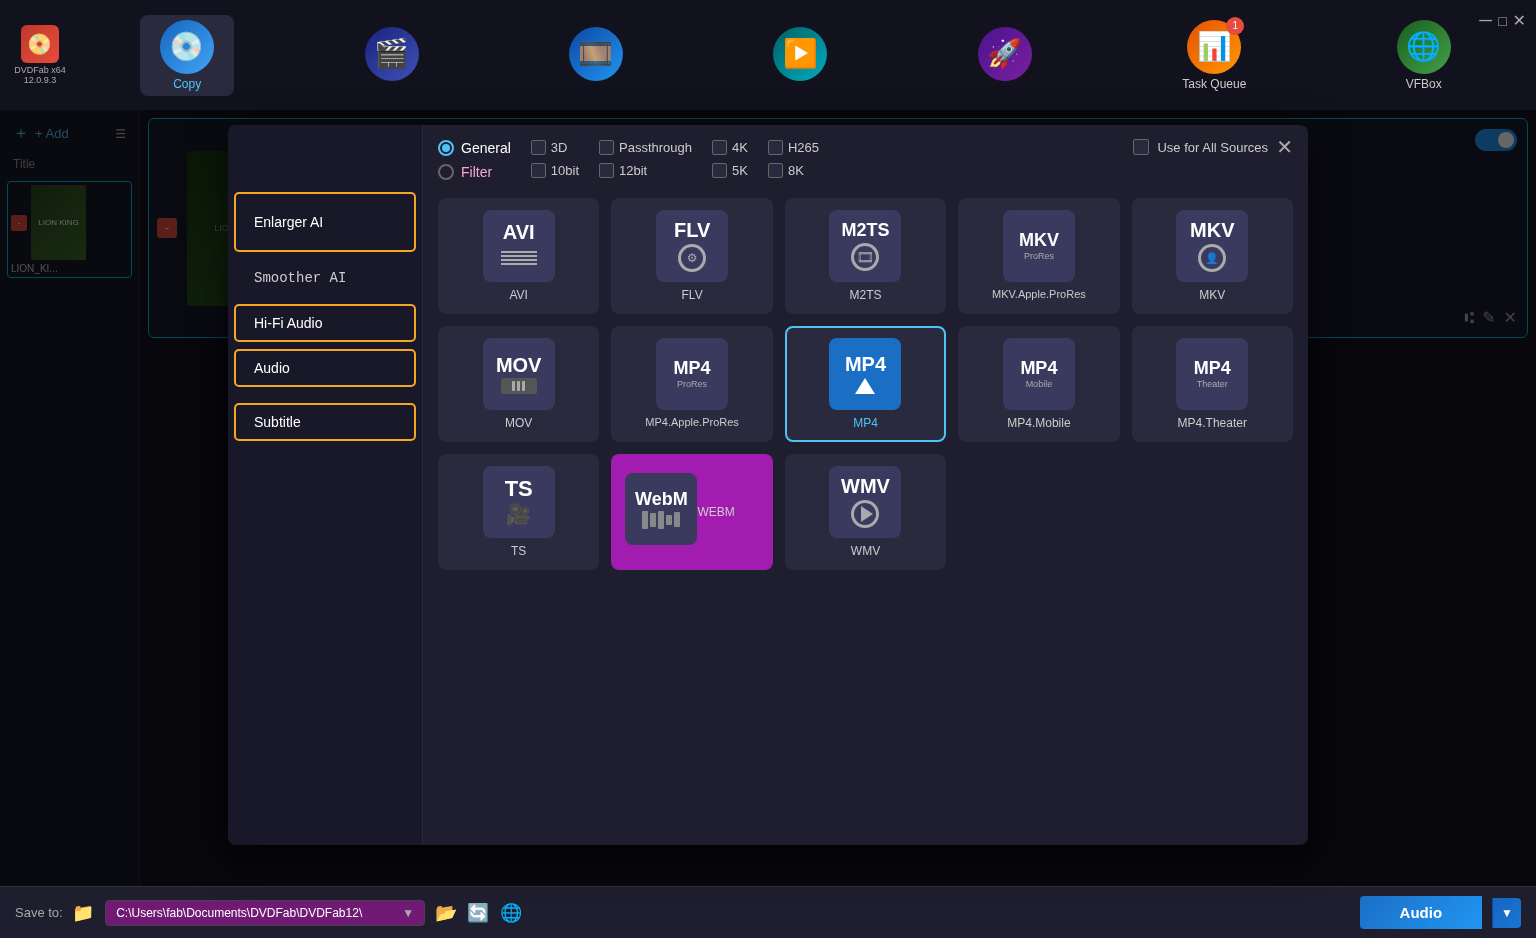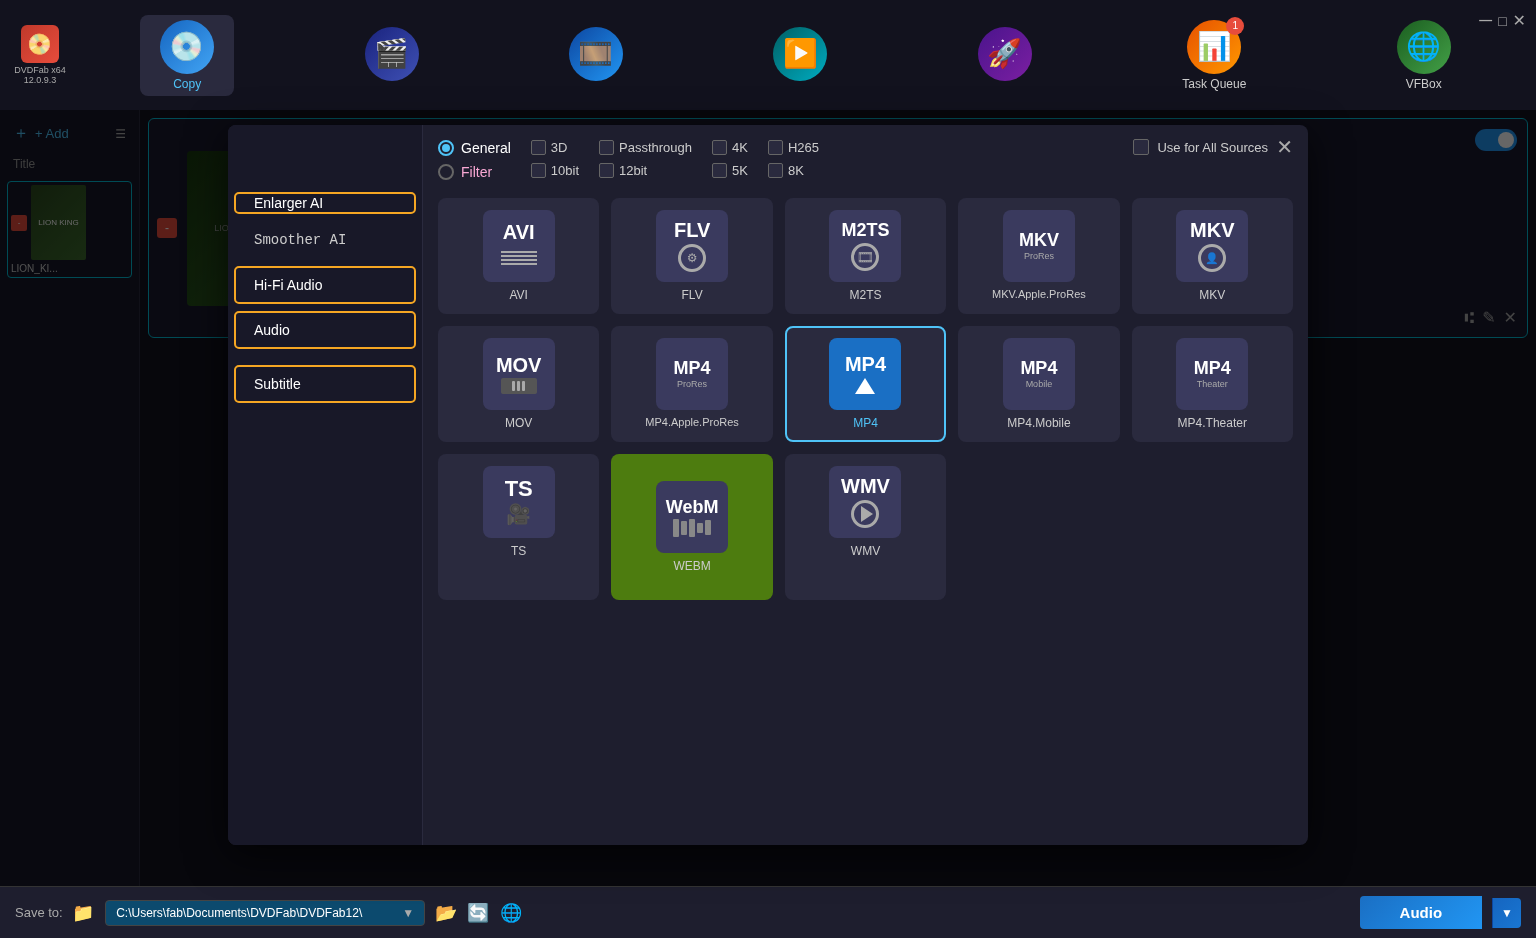--- a/index.html
+++ b/index.html
@@ -122,21 +122,21 @@
       <div style="position:absolute;right:10px;top:10px;width:42px;height:22px;background:#2196f3;border-radius:11px;display:flex;align-items:center;justify-content:flex-end;padding-right:3px;cursor:pointer;">
         <div style="width:16px;height:16px;background:#fff;border-radius:50%;"></div>
       </div>
     </div>
   </div>
 
   <div style="position:absolute;top:0;left:0;width:100%;height:100%;background:rgba(0,0,0,0.6);z-index:100;display:flex;align-items:flex-start;justify-content:center;padding-top:15px;">
     <div style="background:#1e1e2e;border-radius:8px;width:1080px;min-height:720px;position:relative;display:flex;overflow:hidden;box-shadow:0 10px 40px rgba(0,0,0,0.7);">
 
       <div style="width:195px;background:#181828;padding:65px 0 15px;border-right:1px solid #2a2a3e;display:flex;flex-direction:column;gap:3px;">
-        <div style="padding:1px 18px;cursor:pointer;border-radius:5px;margin:2px 6px;font-size:14px;color:#fff;border:2px solid #f5a623;">Enlarger AI</div>
+        <div style="padding:20px 18px;cursor:pointer;border-radius:5px;margin:2px 6px;font-size:14px;color:#fff;border:2px solid #f5a623;">Enlarger AI</div>
         <div style="padding:9px 18px;cursor:pointer;border-radius:5px;margin:2px 6px;font-size:14px;color:#ccc;border:2px solid transparent;font-family:Liberation Mono, monospace;">Smoother AI</div>
         <div style="padding:9px 18px;cursor:pointer;border-radius:5px;margin:2px 6px;font-size:14px;color:#fff;border:2px solid #f5a623;">Hi-Fi Audio</div>
         <div style="padding:9px 18px;cursor:pointer;border-radius:5px;margin:2px 6px;font-size:14px;color:#fff;border:2px solid #f5a623;">Audio</div>
         <div style="padding:9px 18px;cursor:pointer;border-radius:5px;margin:11px 6px;font-size:14px;color:#fff;border:2px solid #f5a623;">Subtitle</div>
       </div>
 
       <div style="flex:1;padding:15px;overflow-y:auto;position:relative;">
 
         <button style="position:absolute;top:10px;right:15px;background:none;border:none;color:#aaa;font-size:20px;cursor:pointer;">✕</button>
 
@@ -294,21 +294,21 @@
           </div>
 
           <div style="background:#2a2a3e;border-radius:8px;padding:10px;display:flex;flex-direction:column;align-items:center;cursor:pointer;border:2px solid transparent;">
             <div style="width:72px;height:72px;background:#3a3a5e;border-radius:8px;display:flex;flex-direction:column;align-items:center;justify-content:center;margin-bottom:6px;">
               <span style="font-size:22px;font-weight:bold;color:#fff;line-height:1;">TS</span>
               <span style="font-size:20px;margin-top:2px;">🎥</span>
             </div>
             <span style="font-size:12px;color:#ccc;">TS</span>
           </div>
 
-          <div style="background:#4d7c0f;border-radius:8px;padding:25px;display:flex;flex-direction:column;align-items:center;cursor:pointer;border:2px solid transparent;">
+          <div style="background:#a21caf;border-radius:8px;padding:12px;display:flex;flex-direction:row;align-items:center;cursor:pointer;border:2px solid transparent;">
             <div style="width:72px;height:72px;background:#3a3a5e;border-radius:8px;display:flex;flex-direction:column;align-items:center;justify-content:center;margin-bottom:6px;">
               <span style="font-size:18px;font-weight:bold;color:#fff;line-height:1;">WebM</span>
               <div style="margin-top:3px;display:flex;gap:2px;align-items:center;">
                 <div style="width:6px;height:18px;background:#888;border-radius:1px;"></div>
                 <div style="width:6px;height:14px;background:#888;border-radius:1px;"></div>
                 <div style="width:6px;height:18px;background:#888;border-radius:1px;"></div>
                 <div style="width:6px;height:10px;background:#888;border-radius:1px;"></div>
                 <div style="width:6px;height:15px;background:#888;border-radius:1px;"></div>
               </div>
             </div>
@@ -328,21 +328,21 @@
         </div>
       </div>
     </div>
   </div>
 
 </div>
 
 <div style="height:52px;background:#1e1e2e;display:flex;align-items:center;padding:0 15px;gap:10px;border-top:1px solid #333;">
   <span style="color:#aaa;font-size:13px;white-space:nowrap;">Save to:</span>
   <span style="color:#f39c12;font-size:18px;">📁</span>
-  <div style="background:#0c4a6e;border:1px solid #444;color:#fff;padding:5px 10px;border-radius:4px;font-size:12px;min-width:320px;display:flex;align-items:center;justify-content:space-between;">
+  <div style="background:#701a75;border:1px solid #444;color:#fff;padding:5px 10px;border-radius:4px;font-size:12px;min-width:320px;display:flex;align-items:center;justify-content:space-between;">
     <span>C:\Users\fab\Documents\DVDFab\DVDFab12\</span>
     <span style="color:#aaa;font-size:12px;margin-left:10px;">▼</span>
   </div>
   <button style="background:none;border:none;color:#aaa;font-size:18px;cursor:pointer;">📂</button>
   <button style="background:none;border:none;color:#aaa;font-size:18px;cursor:pointer;">🔄</button>
   <button style="background:none;border:none;color:#aaa;font-size:18px;cursor:pointer;">🌐</button>
   <div style="flex:1;"></div>
   <button style="background:linear-gradient(135deg,#1a6fc4,#2196F3);color:#fff;border:none;padding:8px 40px;border-radius:4px 0 0 4px;font-size:15px;font-weight:bold;cursor:pointer;">Audio</button>
   <button style="background:linear-gradient(135deg,#1565c0,#1976D2);color:#fff;border:none;padding:8px 8px;border-radius:0 4px 4px 0;font-size:12px;cursor:pointer;border-left:1px solid #0d47a1;">▼</button>
 </div>

